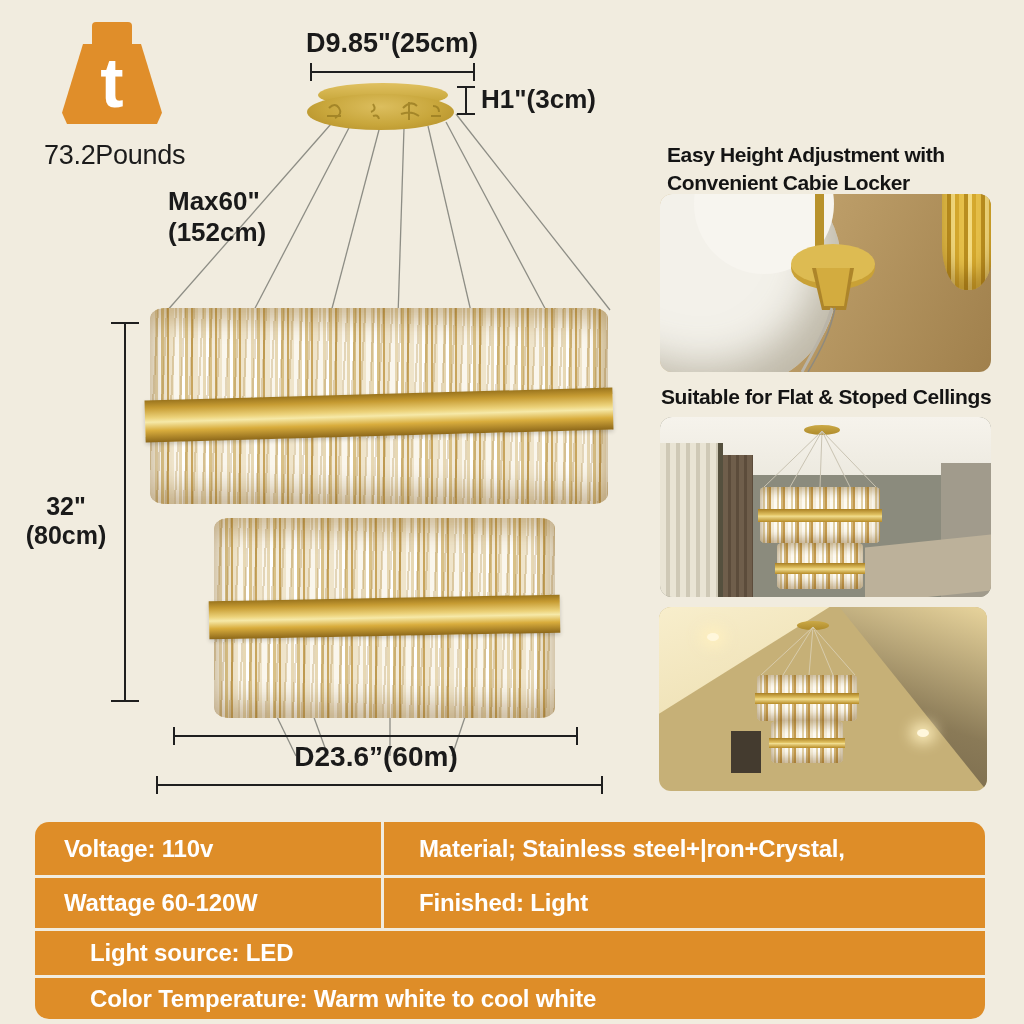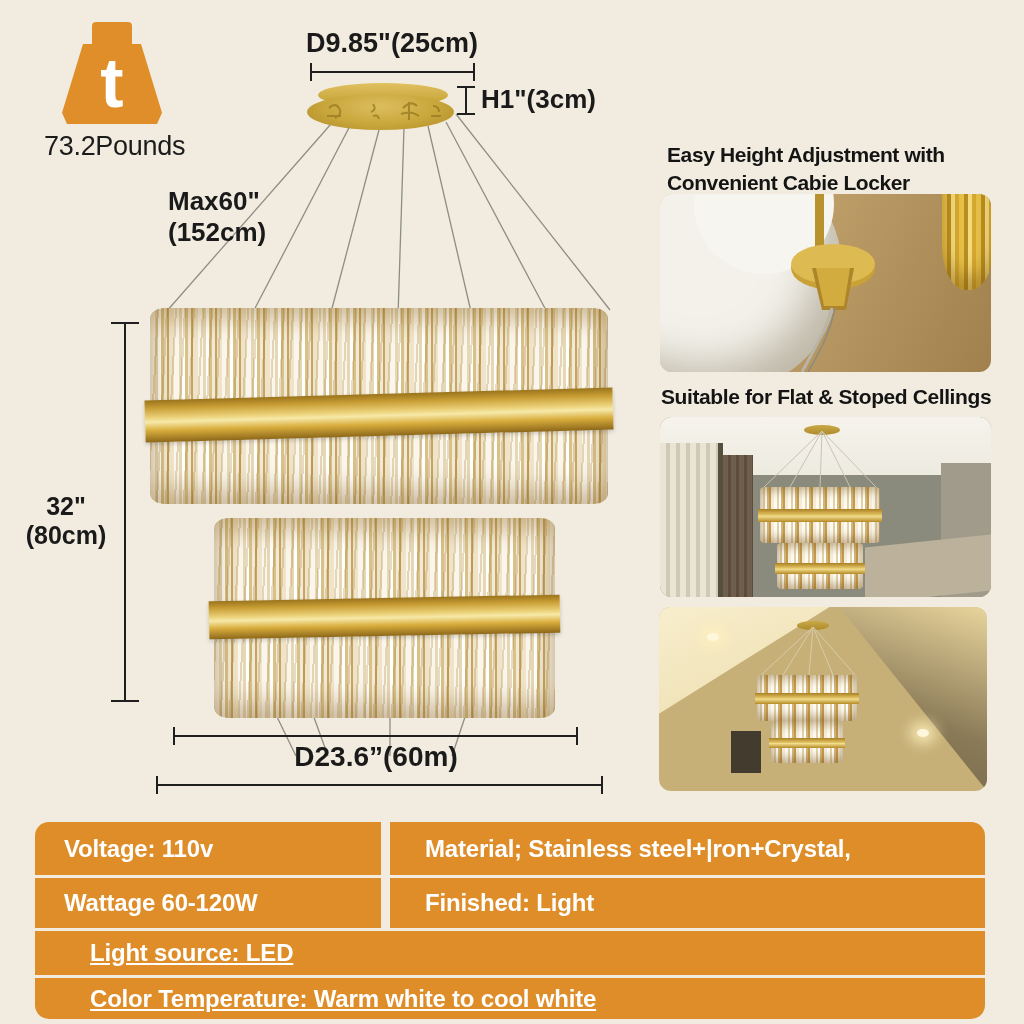--- a/index.html
+++ b/index.html
@@ -5,21 +5,21 @@
   html,body{margin:0;padding:0;}
   body{font-family:"Liberation Sans",sans-serif;}
   #canvas{position:relative;width:1024px;height:1024px;background:#F1ECDF;overflow:hidden;}
 
   
   .wcap{position:absolute;left:92px;top:22px;width:40px;height:26px;background:#E08E2A;border-radius:4px 4px 0 0;}
   .wbody{position:absolute;left:62px;top:44px;width:100px;height:80px;background:#E08E2A;
          clip-path:polygon(21% 0,79% 0,100% 86%,95% 100%,5% 100%,0 86%);}
   .wletter{position:absolute;left:62px;top:40px;width:100px;height:86px;color:#fff;
            font-size:70px;font-weight:700;text-align:center;line-height:86px;}
-  .wlabel{position:absolute;left:44px;top:131px;width:156px;font-size:27px;color:#1b1b1b;letter-spacing:-0.3px;}
+  .wlabel{position:absolute;left:44px;top:140px;width:156px;font-size:27px;color:#1b1b1b;letter-spacing:-0.3px;}
 
   
   .dim{position:absolute;color:#1a1a1a;}
   .dim-d985{left:297px;top:28px;width:190px;text-align:center;font-size:27px;font-weight:600;}
   .dim-h1{left:481px;top:84px;font-size:26px;font-weight:600;}
   .dim-max{left:168px;top:186px;font-size:26px;line-height:31px;font-weight:600;}
   .dim-32{left:10px;top:492px;width:112px;text-align:center;font-size:25px;font-weight:600;}
   .dim-d236{left:270px;top:741px;width:212px;text-align:center;font-size:28px;font-weight:600;}
   .dim-d315{left:274px;top:790px;width:212px;text-align:center;font-size:28px;font-weight:600;}
 
@@ -87,22 +87,22 @@
   .spotlight{position:absolute;width:12px;height:8px;border-radius:50%;background:#FFF7DC;
       box-shadow:0 0 14px 7px rgba(255,240,190,.85);}
 
   
   .spec-table{position:absolute;left:35px;top:822px;width:950px;border-radius:14px;overflow:hidden;
       display:flex;flex-direction:column;gap:3px;}
   .spec-row{display:flex;background:transparent;gap:3px;}
   .spec-cell{background:#DE8D28;display:flex;align-items:center;color:#fff;font-weight:700;
       font-size:24px;letter-spacing:-0.2px;}
   .c1{width:317px;padding-left:29px;}
-  .c2{flex:1;padding-left:35px;margin-left:6px;}
-  .cfull{flex:1;padding-left:55px;text-decoration:underline;}
+  .c2{flex:1;padding-left:35px;}
+  .cfull{flex:1;padding-left:55px;}
   .r1 .spec-cell{height:53px;}
   .r2 .spec-cell{height:50px;}
   .r3 .spec-cell{height:44px;}
   .r4 .spec-cell{height:41px;text-align:center;}
 
   svg.overlay{position:absolute;left:0;top:0;}
 </style>
 </head>
 <body>
 

